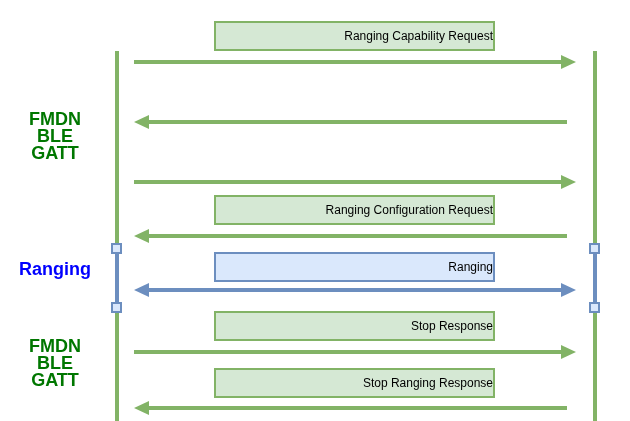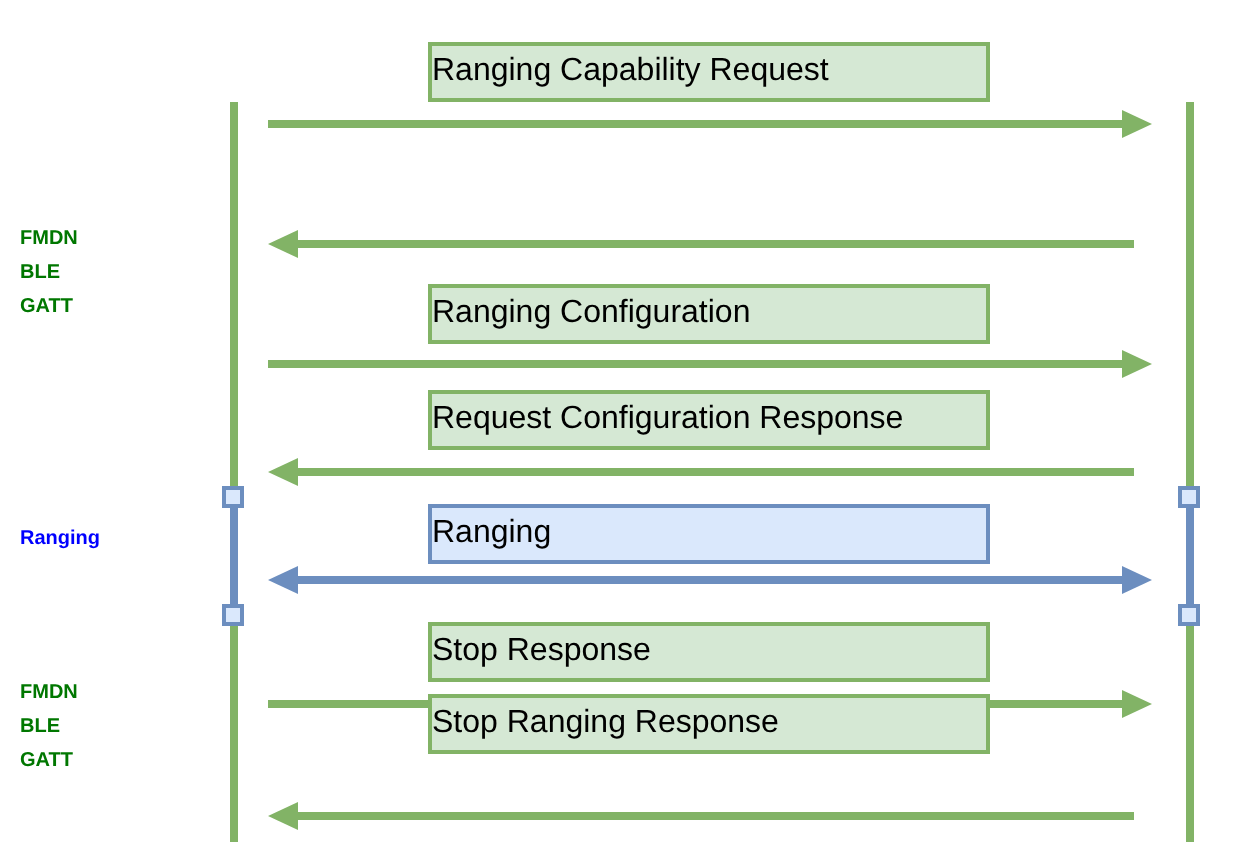--- a/index.html
+++ b/index.html
@@ -21,22 +21,22 @@
   
   .blue-seg{position:absolute; top:249px; width:4px; height:58px; background:var(--blue-stroke); z-index:2;}
   .blue-seg.left{left:115px;} .blue-seg.right{left:593px;}
   
   .handle{position:absolute; width:7px; height:7px; background:var(--blue-fill); border:2px solid var(--blue-stroke); z-index:3;}
   .handle.hl{left:111px;} .handle.hr{left:589px;}
   .handle.top{top:243px;} .handle.bottom{top:302px;}
   
   .msg-box{
     position:absolute; left:214px; width:277px; height:26px;
-    border:2px solid; text-align:left; line-height:26px;
-    font-size:16px; color:var(--message-text); z-index:4;
+    border:2px solid; text-align:right; line-height:26px;
+    font-size:12px; color:var(--message-text); z-index:4;
   }
   .msg-box.green{background:var(--green-fill); border-color:var(--green-stroke);}
   .msg-box.blue{background:var(--blue-fill); border-color:var(--blue-stroke);}
   
   .arrow{position:absolute; left:134px; height:14px; z-index:2;}
   .arrow.dir-right, .arrow.dir-both{width:442px;}
   .arrow.dir-left{width:433px;}
   .arrow-line{position:absolute; top:5px; height:4px;}
   .arrow.dir-right .arrow-line{left:0; right:12px;}
   .arrow.dir-left  .arrow-line{left:12px; right:0;}
@@ -46,22 +46,22 @@
   .head-left{position:absolute; left:0; top:0; width:0; height:0;
     border-top:7px solid transparent; border-bottom:7px solid transparent; border-right:15px solid;}
   .arrow.green .arrow-line{background:var(--green-stroke);}
   .arrow.green .head-right{border-left-color:var(--green-stroke);}
   .arrow.green .head-left{border-right-color:var(--green-stroke);}
   .arrow.blue .arrow-line{background:var(--blue-stroke);}
   .arrow.blue .head-right{border-left-color:var(--blue-stroke);}
   .arrow.blue .head-left{border-right-color:var(--blue-stroke);}
   
   .phase-label{
-    position:absolute; left:10px; width:90px; text-align:left;
-    font-weight:bold; font-size:10px; line-height:17px; z-index:4;
+    position:absolute; left:10px; width:90px; text-align:center;
+    font-weight:bold; font-size:18px; line-height:17px; z-index:4;
   }
   .phase-label.green{color:var(--phase-green);}
   .phase-label.blue{color:var(--phase-blue);}
   .phase-label.p1{top:111px;} .phase-label.p2{top:261px;} .phase-label.p3{top:338px;}
 </style>
 </head>
 <body>
 
 <div class="canvas">
 
@@ -84,25 +84,24 @@
   <div class="phase-label blue p2">
     <div>Ranging</div>
   </div>
   <div class="phase-label green p3">
     <div>FMDN</div>
     <div>BLE</div>
     <div>GATT</div>
   </div>
 
   <div class="msg-box green" style="top:21px">Ranging Capability Request</div>
-  <div class="msg-box green" style="top:142px">Ranging Configuration</div>
-  <div class="msg-box green" style="top:195px">Request Configuration Response</div>
+  <div class="msg-box green" style="top:195px">Ranging Configuration Request</div>
   <div class="msg-box blue" style="top:252px">Ranging</div>
   <div class="msg-box green" style="top:311px">Stop Response</div>
-  <div class="msg-box green" style="top:347px">Stop Ranging Response</div>
+  <div class="msg-box green" style="top:368px">Stop Ranging Response</div>
 
   <div class="arrow dir-right green" style="top:55px">
     <div class="arrow-line"></div>
     <div class="head-right"></div>
   </div>
   <div class="arrow dir-left green" style="top:115px">
     <div class="arrow-line"></div>
     <div class="head-left"></div>
   </div>
   <div class="arrow dir-right green" style="top:175px">

